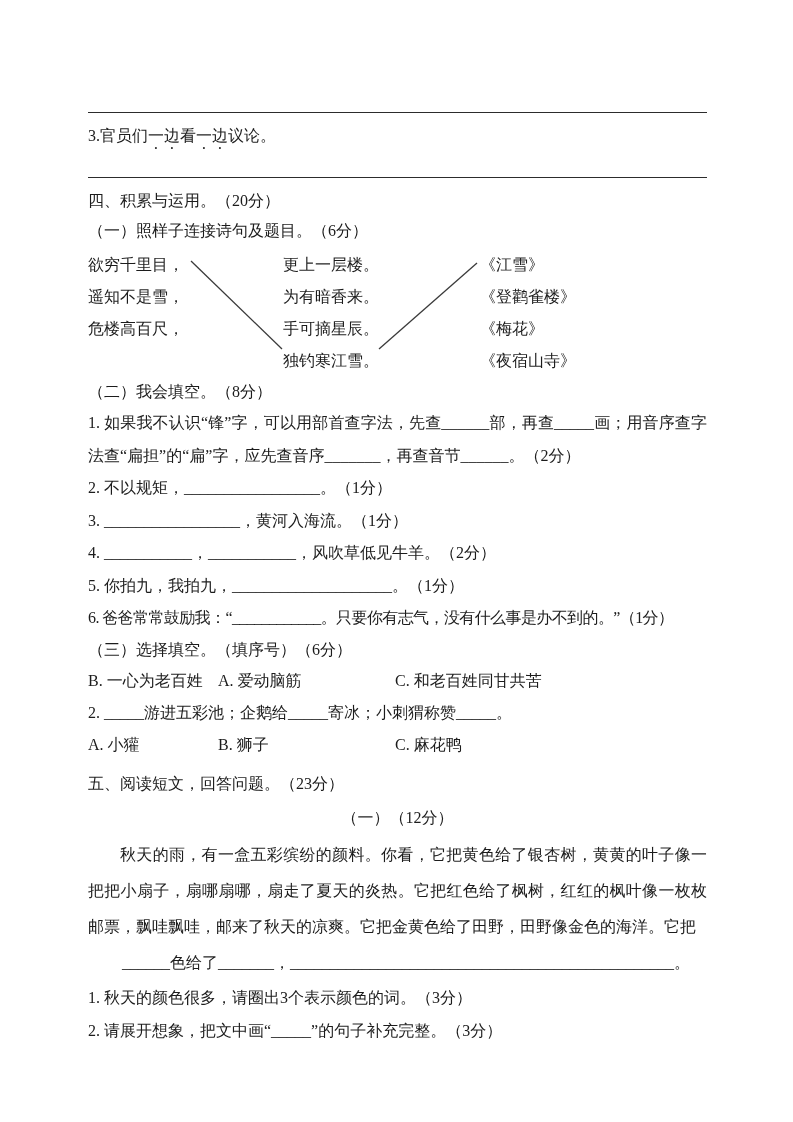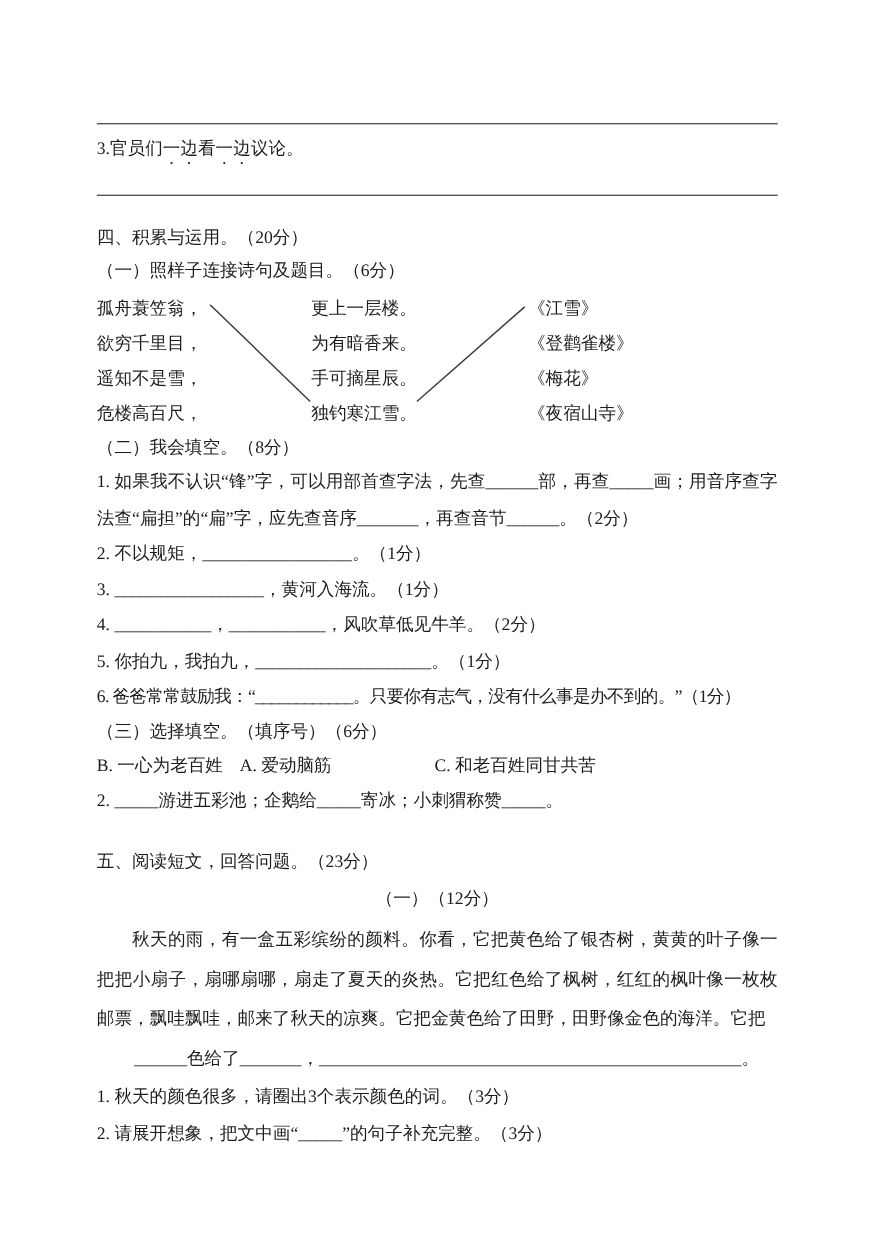--- a/index.html
+++ b/index.html
@@ -7,21 +7,21 @@
        font-family:"Liberation Serif","DejaVu Serif",serif;
        color:#1c1c1c;font-size:16px;}
   .page{position:relative;box-sizing:border-box;width:793px;height:978px;
         padding:112px 86px 0 88px;}
   .rule{border:none;border-top:1.6px solid #2c2c2c;margin:0;height:0;}
   .rule2{margin-top:24px;}
   p{margin:0;}
   .item3{margin-top:9px;line-height:28px;}
   .emph{text-emphasis:filled dot;text-emphasis-position:under left;
         -webkit-text-emphasis:filled dot;-webkit-text-emphasis-position:under;}
-  .sec-title{margin-top:24px;line-height:30px;}
+  .sec-title{margin-top:8px;line-height:30px;}
   .part-title{margin-top:0;line-height:30px;}
   .poem{position:relative;margin-top:3px;height:128px;}
   .poem-grid{display:grid;grid-template-columns:195px 197px auto;height:128px;}
   .pline{height:32px;line-height:32px;}
   .poem-lines{position:absolute;left:0;top:0;pointer-events:none;}
   .fill{line-height:32.5px;text-align:justify;}
   .tight{letter-spacing:-0.6px;white-space:nowrap;}
   .opts{display:grid;grid-template-columns:130px 177px auto;line-height:32px;}
   .center{text-align:center;line-height:32px;margin-top:3px;}
   .passage{margin-top:3px;line-height:36px;text-align:justify;text-indent:2em;}
@@ -43,21 +43,20 @@
 
   <p class="part-title">（一）照样子连接诗句及题目。（6分）</p>
 
   <div class="poem">
     <svg class="poem-lines" width="619" height="128" viewBox="0 0 619 128">
       <line x1="103" y1="12" x2="194" y2="100" stroke="#3a3a3a" stroke-width="1.3"></line>
       <line x1="291" y1="100" x2="389" y2="14" stroke="#3a3a3a" stroke-width="1.3"></line>
     </svg>
     <div class="poem-grid">
       <div>
-        <div class="pline">孤舟蓑笠翁，</div>
         <div class="pline">欲穷千里目，</div>
         <div class="pline">遥知不是雪，</div>
         <div class="pline">危楼高百尺，</div>
       </div>
       <div>
         <div class="pline">更上一层楼。</div>
         <div class="pline">为有暗香来。</div>
         <div class="pline">手可摘星辰。</div>
         <div class="pline">独钓寒江雪。</div>
       </div>
@@ -80,20 +79,25 @@
   <p class="fill tight">6. 爸爸常常鼓励我：“____________。只要你有志气，没有什么事是办不到的。”（1分）</p>
 
   <p class="part-title">（三）选择填空。（填序号）（6分）</p>
 
   <div class="opts">
     <span>B. 一心为老百姓</span>
     <span>A. 爱动脑筋</span>
     <span>C. 和老百姓同甘共苦</span>
   </div>
   <p class="fill">2. _____游进五彩池；企鹅给_____寄冰；小刺猬称赞_____。</p>
+  <div class="opts">
+    <span>A. 小獾</span>
+    <span>B. 狮子</span>
+    <span>C. 麻花鸭</span>
+  </div>
 
   <p class="sec-title">五、阅读短文，回答问题。（23分）</p>
 
   <p class="center">（一）（12分）</p>
 
   <p class="passage">秋天的雨，有一盒五彩缤纷的颜料。你看，它把黄色给了银杏树，黄黄的叶子像一把把小扇子，扇哪扇哪，扇走了夏天的炎热。它把红色给了枫树，红红的枫叶像一枚枚邮票，飘哇飘哇，邮来了秋天的凉爽。它把金黄色给了田野，田野像金色的海洋。它把</p>
   <p class="passage-blank">______色给了_______，________________________________________________。</p>
 
   <p class="q">1. 秋天的颜色很多，请圈出3个表示颜色的词。（3分）</p>
   <p class="q">2. 请展开想象，把文中画“_____”的句子补充完整。（3分）</p>

